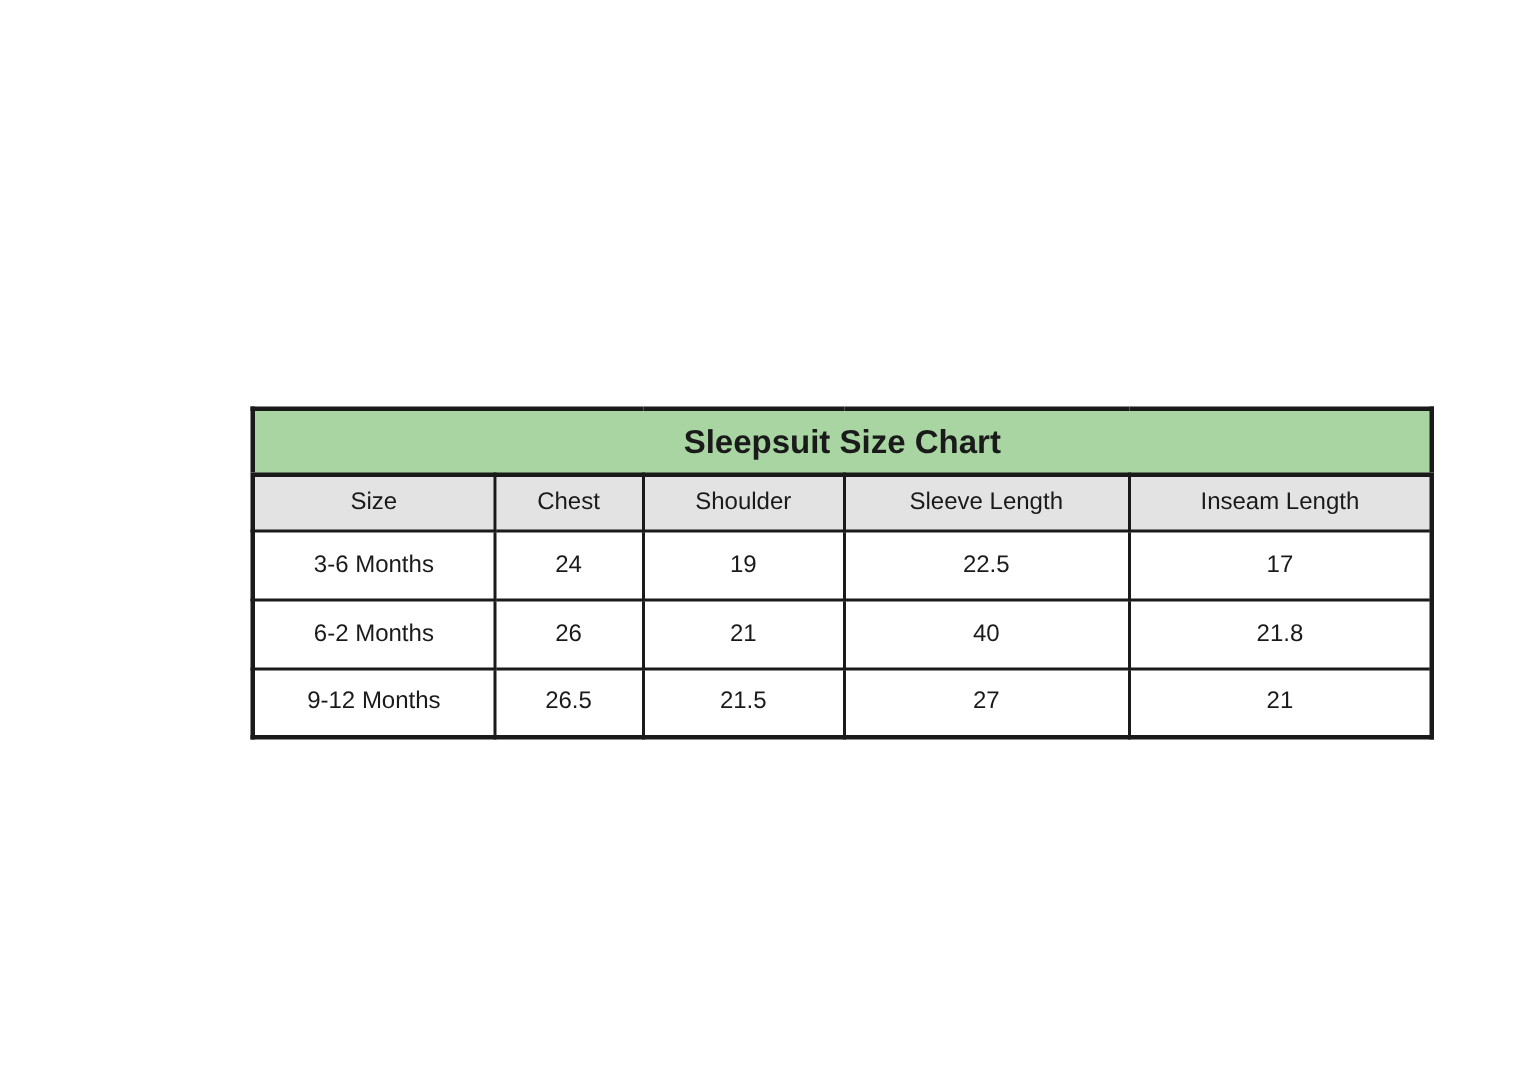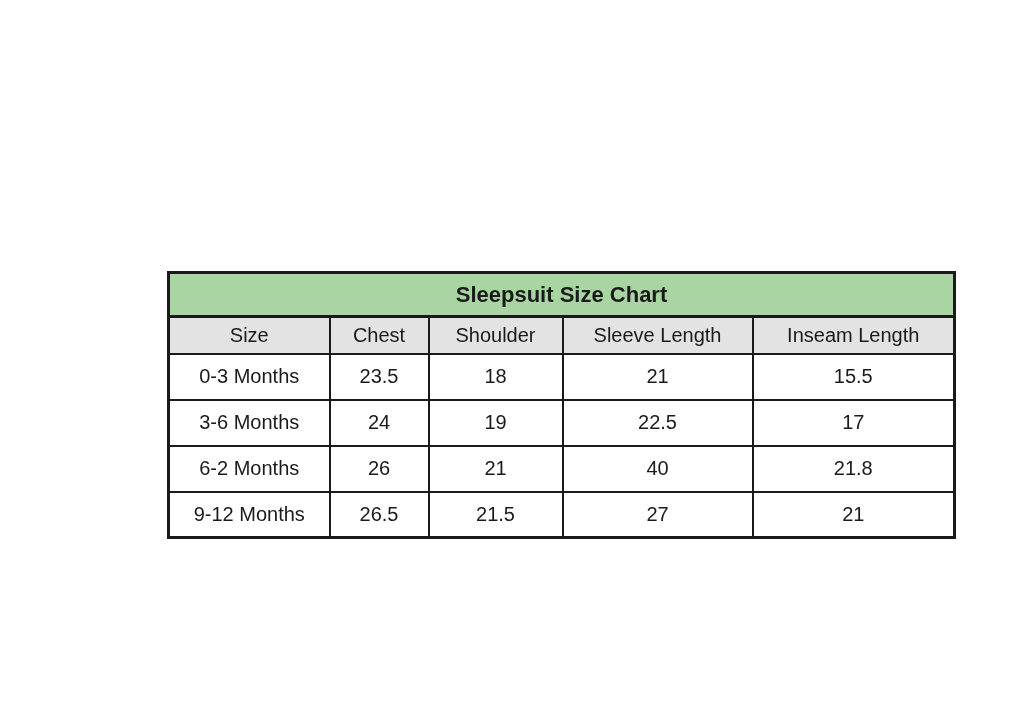--- a/index.html
+++ b/index.html
@@ -17,21 +17,21 @@
     border-collapse:collapse;
     table-layout:fixed;
     width:786px;
     background:#ffffff;
     border:3px solid var(--border);
   }
   table.size-chart td, table.size-chart th{
     border:2px solid var(--border);
     text-align:center;
     vertical-align:middle;
-    font-size:20px;
+    font-size:16px;
     font-weight:400;
     padding:0 4px;
     white-space:nowrap;
     overflow:hidden;
   }
   tr.title-row th{
     background:var(--title-bg);
     height:44px;
     font-size:22px;
     font-weight:700;
@@ -65,27 +65,20 @@
           <th colspan="5">Sleepsuit Size Chart</th>
         </tr>
         <tr class="header-row">
           <th>Size</th>
           <th>Chest</th>
           <th>Shoulder</th>
           <th>Sleeve Length</th>
           <th>Inseam Length</th>
         </tr>
         <tr class="data-row">
-          <td>0-3 Months</td>
-          <td>23.5</td>
-          <td>18</td>
-          <td>21</td>
-          <td>15.5</td>
-        </tr>
-        <tr class="data-row">
           <td>3-6 Months</td>
           <td>24</td>
           <td>19</td>
           <td>22.5</td>
           <td>17</td>
         </tr>
         <tr class="data-row">
           <td>6-2 Months</td>
           <td>26</td>
           <td>21</td>

